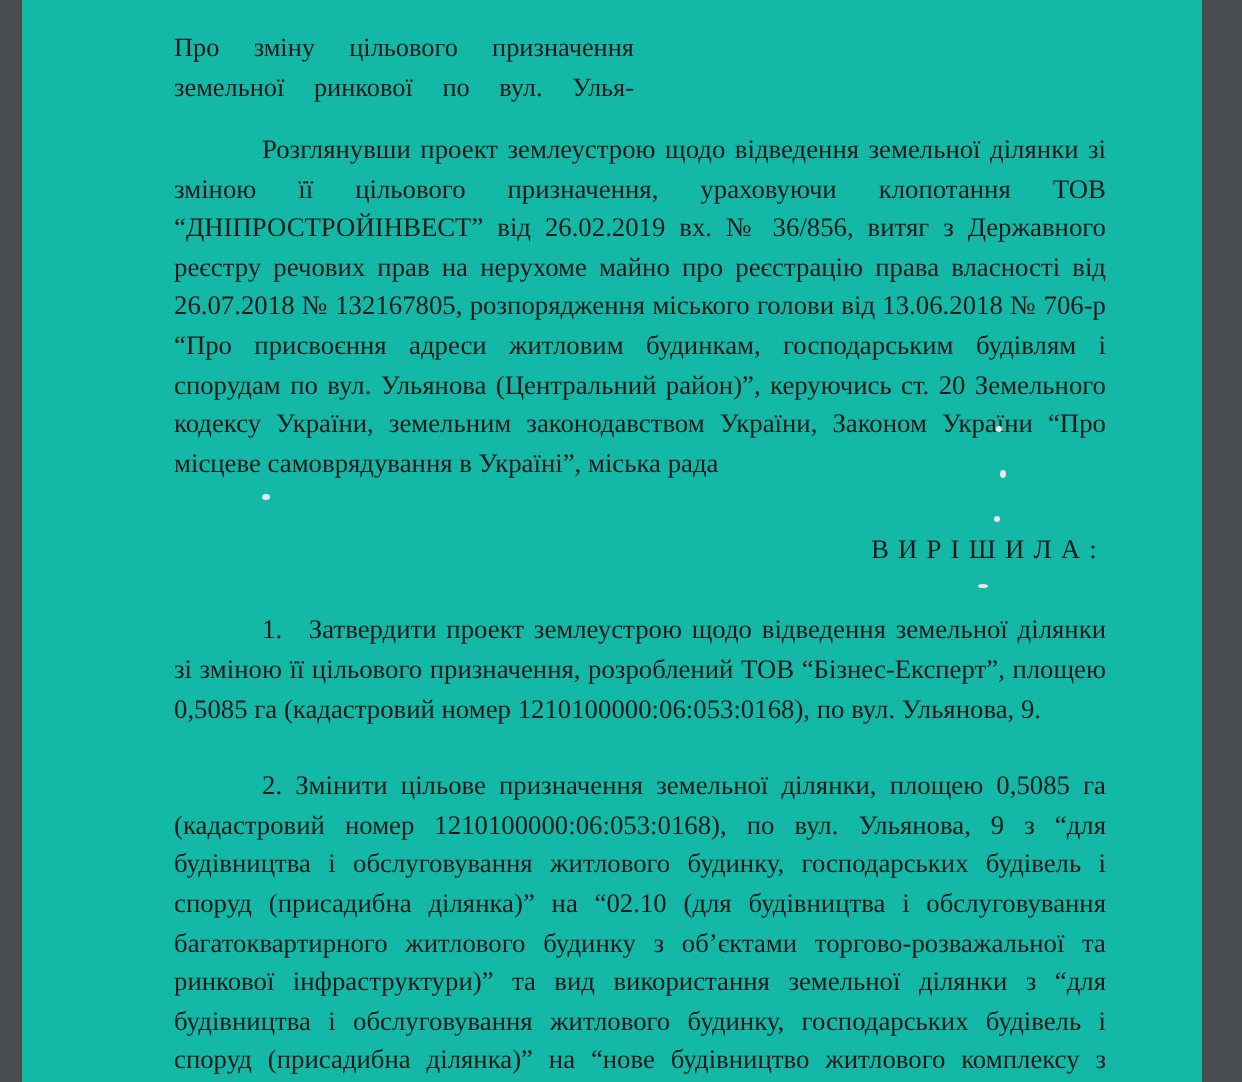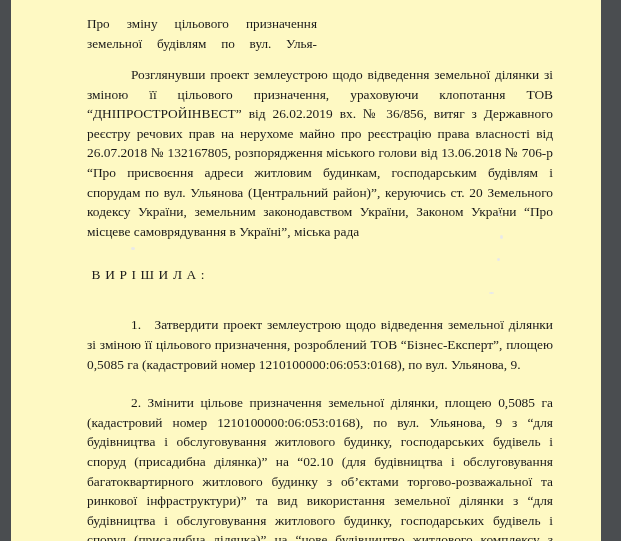--- a/index.html
+++ b/index.html
@@ -33,21 +33,21 @@
   }
   .scan-edge.left  { left: 0;  width: 11px; }
   .scan-edge.right { right: 0; width: 20px; }
 
   .paper {
     position: absolute;
     left: 11px;
     right: 20px;
     top: 0;
     bottom: 0;
-    background: #fef9c3;
+    background: #14b8a6;
     overflow: hidden;
   }
 
   .doc-body {
     position: absolute;
     left: 76px;            
     top: 14px;
     width: 466px;
   }
 
@@ -76,27 +76,27 @@
     text-align-last: left;
     text-indent: 44px;
     hyphens: manual;
   }
 
   
   .resolve-heading {
     margin: 26px 0 0 0;
     font-size: 13.4px;
     letter-spacing: 4.6px;
-    text-align: left;
+    text-align: right;
     text-indent: 4.6px;
   }
 
   
   .clause {
-    margin: 32px 0 0 0;
+    margin: 22px 0 0 0;
     font-size: 13.4px;
     line-height: 19.6px;
     text-align: justify;
     text-align-last: left;
     text-indent: 44px;
   }
   .clause.tight { margin-top: 19px; }
 
   
   .speck {
@@ -120,21 +120,21 @@
     <div class="speck" style="left:120px; top:247px; width:4px; height:3px;"></div>
     <div class="speck" style="left:487px; top:213px; width:3px; height:3px;"></div>
     <div class="speck" style="left:489px; top:235px; width:3px; height:4px;"></div>
     <div class="speck" style="left:486px; top:258px; width:3px; height:3px;"></div>
     <div class="speck" style="left:478px; top:292px; width:5px; height:2px;"></div>
 
     <div class="doc-body">
 
       <div class="subject-block">
         <span class="ln just">Про зміну цільового призначення</span>
-        <span class="ln just">земельної будівлям по вул. Улья-</span>
+        <span class="ln just">земельної ринкової по вул. Улья-</span>
       </div>
 
       <p class="preamble">Розглянувши проект землеустрою щодо відведення земельної ділянки зі зміною її цільового призначення, ураховуючи клопотання ТОВ “ДНІПРОСТРОЙІНВЕСТ” від 26.02.2019 вх. № 36/856, витяг з Державного реєстру речових прав на нерухоме майно про реєстрацію права власності від 26.07.2018 № 132167805, розпорядження міського голови від 13.06.2018 № 706-р “Про присвоєння адреси житловим будинкам, господарським будівлям і спорудам по вул. Ульянова (Центральний район)”, керуючись ст. 20 Земельного кодексу України, земельним законодавством України, Законом України “Про місцеве самоврядування в Україні”, міська рада</p>
 
       <p class="resolve-heading">ВИРІШИЛА:</p>
 
       <p class="clause">1. Затвердити проект землеустрою щодо відведення земельної ділянки зі зміною її цільового призначення, розроблений ТОВ “Бізнес-Експерт”, площею 0,5085 га (кадастровий номер 1210100000:06:053:0168), по вул. Ульянова, 9.</p>
 
       <p class="clause tight">2. Змінити цільове призначення земельної ділянки, площею 0,5085 га (кадастровий номер 1210100000:06:053:0168), по вул. Ульянова, 9 з “для будівництва і обслуговування житлового будинку, господарських будівель і споруд (присадибна ділянка)” на “02.10 (для будівництва і обслуговування багатоквартирного житлового будинку з об’єктами торгово-розважальної та ринкової інфраструктури)” та вид використання земельної ділянки з “для будівництва і обслуговування житлового будинку, господарських будівель і споруд (присадибна ділянка)” на “нове будівництво житлового комплексу з приміщеннями громадського та комерційного призначення”.</p>
 

